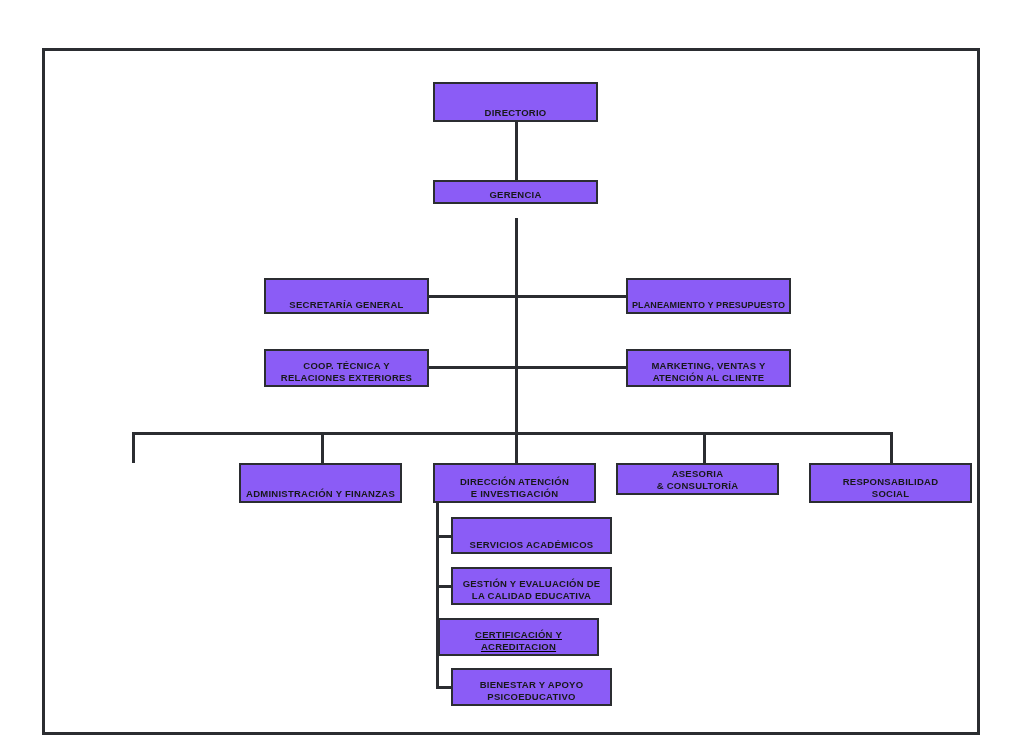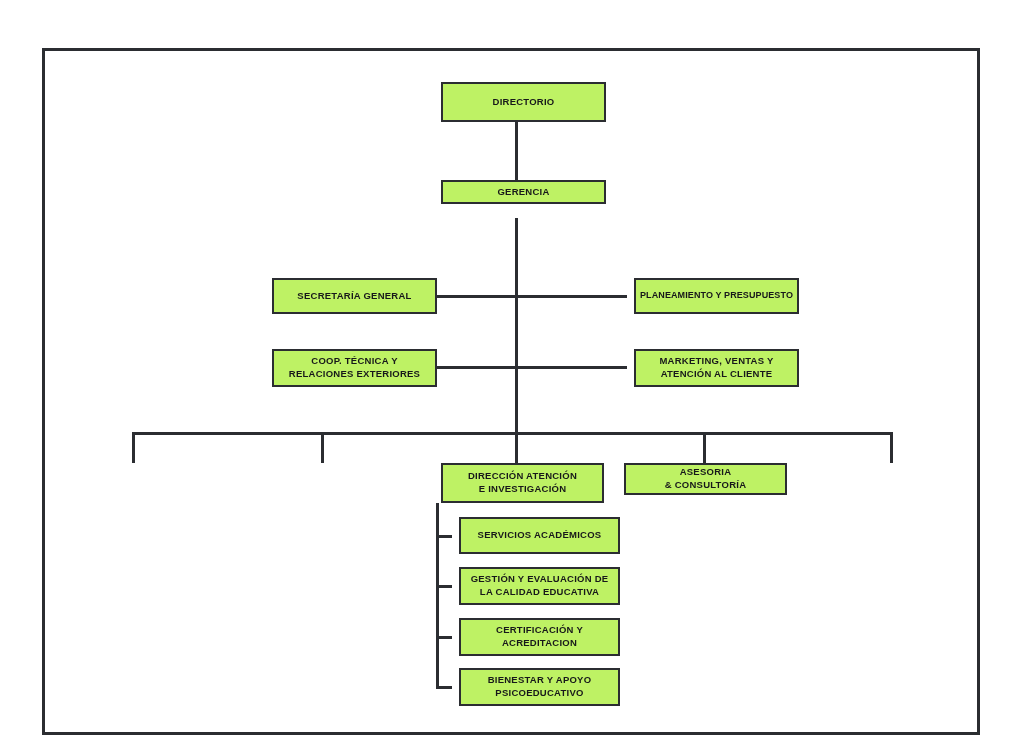--- a/index.html
+++ b/index.html
@@ -27,27 +27,26 @@
     height: 687px;
     border: 3px solid #2b2d31;
     box-sizing: border-box;
     background: transparent;
   }
   
   .node {
     position: absolute;
     box-sizing: border-box;
     border: 2.5px solid #2b2d31;
-    background: #bef264;
+    background: #8b5cf6;
     display: flex;
-    align-items: center;
+    align-items: flex-end;
     justify-content: center;
     text-align: center;
     z-index: 5;
-    margin-left: 8px;
   }
   .node .label {
     font-size: 9.5px;
     font-weight: bold;
     letter-spacing: 0.25px;
     line-height: 1.32;
     color: #17181a;
     padding: 0 4px;
     white-space: pre-line;
   }
@@ -120,42 +119,49 @@
     <span class="label">COOP. TÉCNICA Y
 RELACIONES EXTERIORES</span>
   </div>
 
   <div class="node" style="left:626px; top:349px; width:165px; height:38px;">
     <span class="label">MARKETING, VENTAS Y
 ATENCIÓN AL CLIENTE</span>
   </div>
 
 
+  <div class="node" style="left:239px; top:463px; width:163px; height:40px;">
+    <span class="label">ADMINISTRACIÓN Y FINANZAS</span>
+  </div>
 
   <div class="node" style="left:433px; top:463px; width:163px; height:40px;">
     <span class="label">DIRECCIÓN ATENCIÓN
 E INVESTIGACIÓN</span>
   </div>
 
   <div class="node" style="left:616px; top:463px; width:163px; height:32px;">
     <span class="label">ASESORIA
 &amp; CONSULTORÍA</span>
   </div>
 
+  <div class="node" style="left:809px; top:463px; width:163px; height:40px;">
+    <span class="label">RESPONSABILIDAD
+SOCIAL</span>
+  </div>
 
   <div class="node sub" style="left:451px; top:517px; width:161px; height:37px;">
     <span class="label">SERVICIOS ACADÉMICOS</span>
   </div>
 
   <div class="node sub" style="left:451px; top:567px; width:161px; height:38px;">
     <span class="label">GESTIÓN Y  EVALUACIÓN DE
 LA CALIDAD EDUCATIVA</span>
   </div>
 
-  <div class="node sub" style="left:451px; top:618px; width:161px; height:38px;">
+  <div class="node sub" style="left:438px; top:618px; width:161px; height:38px;text-decoration:underline;">
     <span class="label">CERTIFICACIÓN Y
 ACREDITACION</span>
   </div>
 
   <div class="node sub" style="left:451px; top:668px; width:161px; height:38px;">
     <span class="label">BIENESTAR Y APOYO
 PSICOEDUCATIVO</span>
   </div>
 
 </div>

